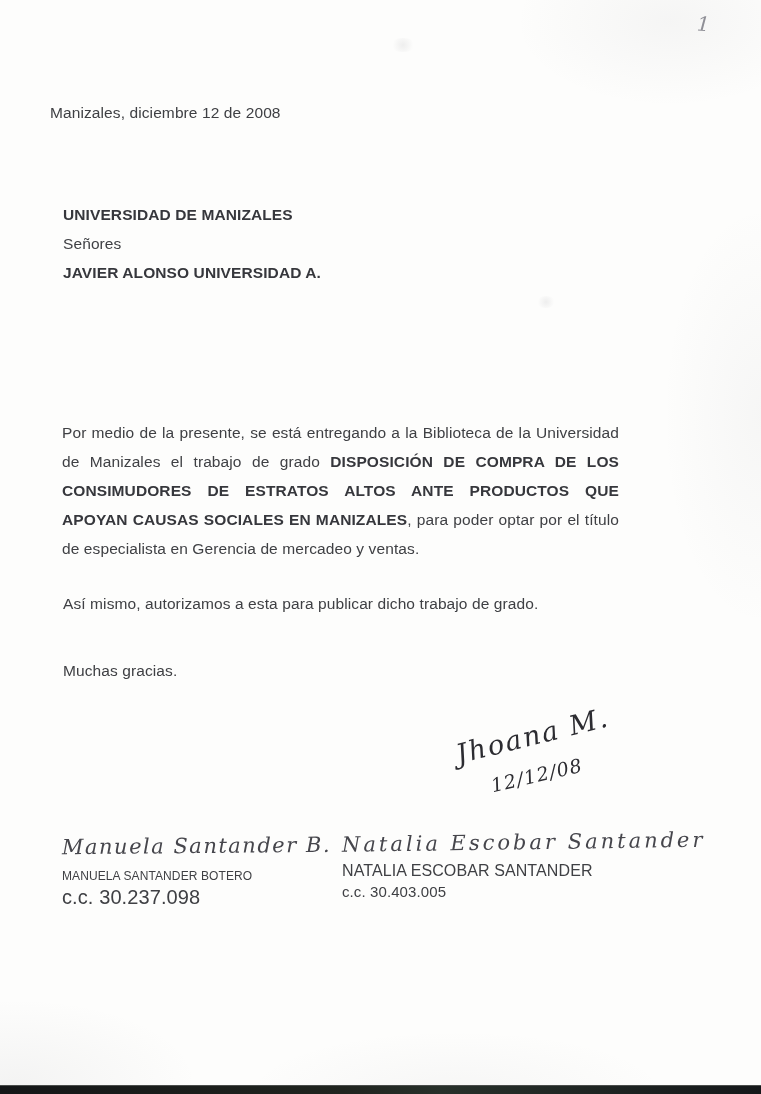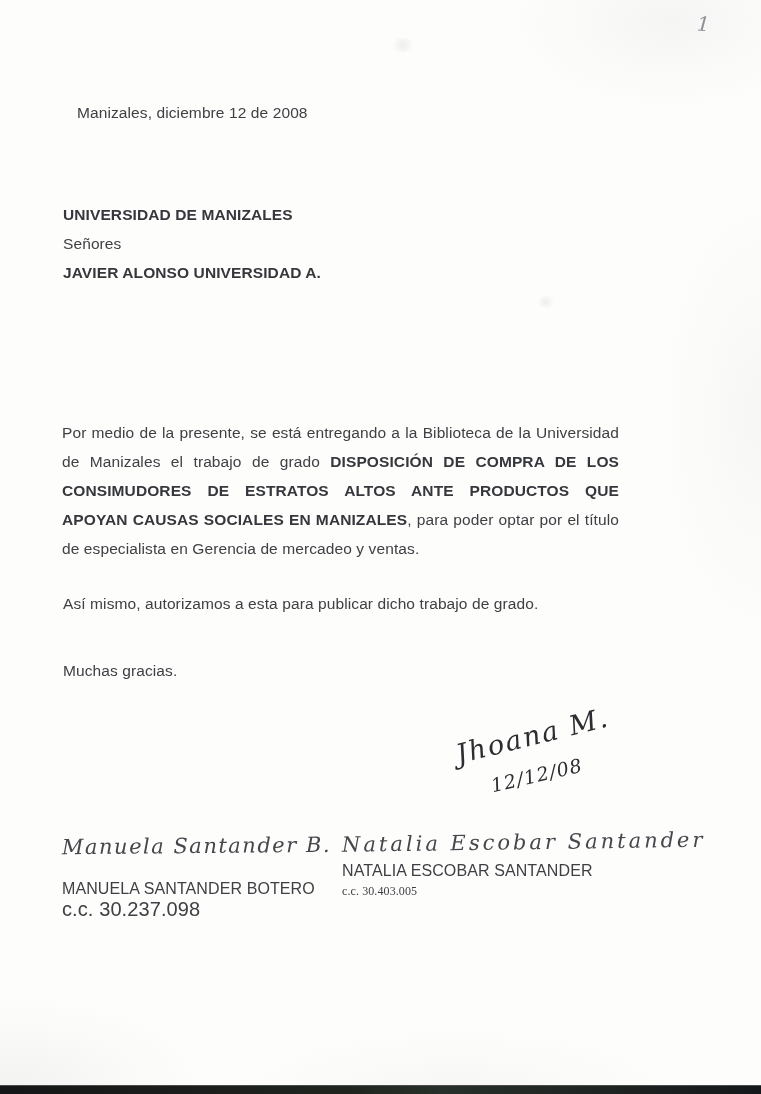--- a/index.html
+++ b/index.html
@@ -78,21 +78,21 @@
 </head>
 <body>
 
 <div class="page">
 
   <div class="smudge abs" style="left:390px;top:38px;width:26px;height:14px;"></div>
   <div class="smudge abs" style="left:536px;top:296px;width:20px;height:12px;"></div>
 
   <div class="abs page-num" style="left:697px;top:12px;">1</div>
 
-  <div class="abs typed" style="left:77px;top:98px;">Manizales, diciembre 12 de 2008</div>
+  <div class="abs typed" style="left:50px;top:98px;">Manizales, diciembre 12 de 2008</div>
 
   <div class="abs" style="left:63px;top:200px;">
     <div class="typed bold">UNIVERSIDAD DE MANIZALES</div>
     <div class="typed">Señores</div>
     <div class="typed bold">JAVIER ALONSO UNIVERSIDAD A.</div>
   </div>
 
   <div class="abs typed" style="left:63px;top:589px;">Así mismo, autorizamos a esta para publicar dicho trabajo de grado.</div>
 
   <div class="abs typed para" style="left:62px;top:418px;">
@@ -101,25 +101,25 @@
 
   <div class="abs typed" style="left:63px;top:656px;">Muchas gracias.</div>
 
   <div class="abs" style="left:448px;top:706px;width:180px;">
     <div class="handwrite approval" style="position:absolute;left:6px;top:14px;">Jhoana M.</div>
     <div class="handwrite approval-date" style="position:absolute;left:42px;top:58px;">12/12/08</div>
   </div>
 
   <div class="abs" style="left:62px;top:834px;width:270px;">
     <div class="handwrite sig-name" style="transform:rotate(-0.5deg);">Manuela Santander B.</div>
-    <div class="typed" style="margin-top:20px;line-height:21px;font-size:16px;">MANUELA SANTANDER BOTERO</div>
+    <div class="typed" style="margin-top:8px;line-height:21px;font-size:12px;">MANUELA SANTANDER BOTERO</div>
     <div class="typed" style="line-height:21px;font-size:20px;">c.c. 30.237.098</div>
   </div>
 
   <div class="abs" style="left:342px;top:830px;width:400px;">
     <div class="handwrite sig-name" style="letter-spacing:3px;transform:rotate(-0.8deg);">Natalia Escobar Santander</div>
     <div class="typed" style="margin-top:6px;line-height:21px;font-size:16px;">NATALIA ESCOBAR SANTANDER</div>
-    <div class="typed" style="line-height:21px;font-size:12px;font-family:Liberation Serif, serif;">c.c. 30.403.005</div>
+    <div class="typed" style="line-height:21px;font-size:15px;">c.c. 30.403.005</div>
   </div>
 
   <div class="scan-bar"></div>
 
 </div>
 
 </body></html>

